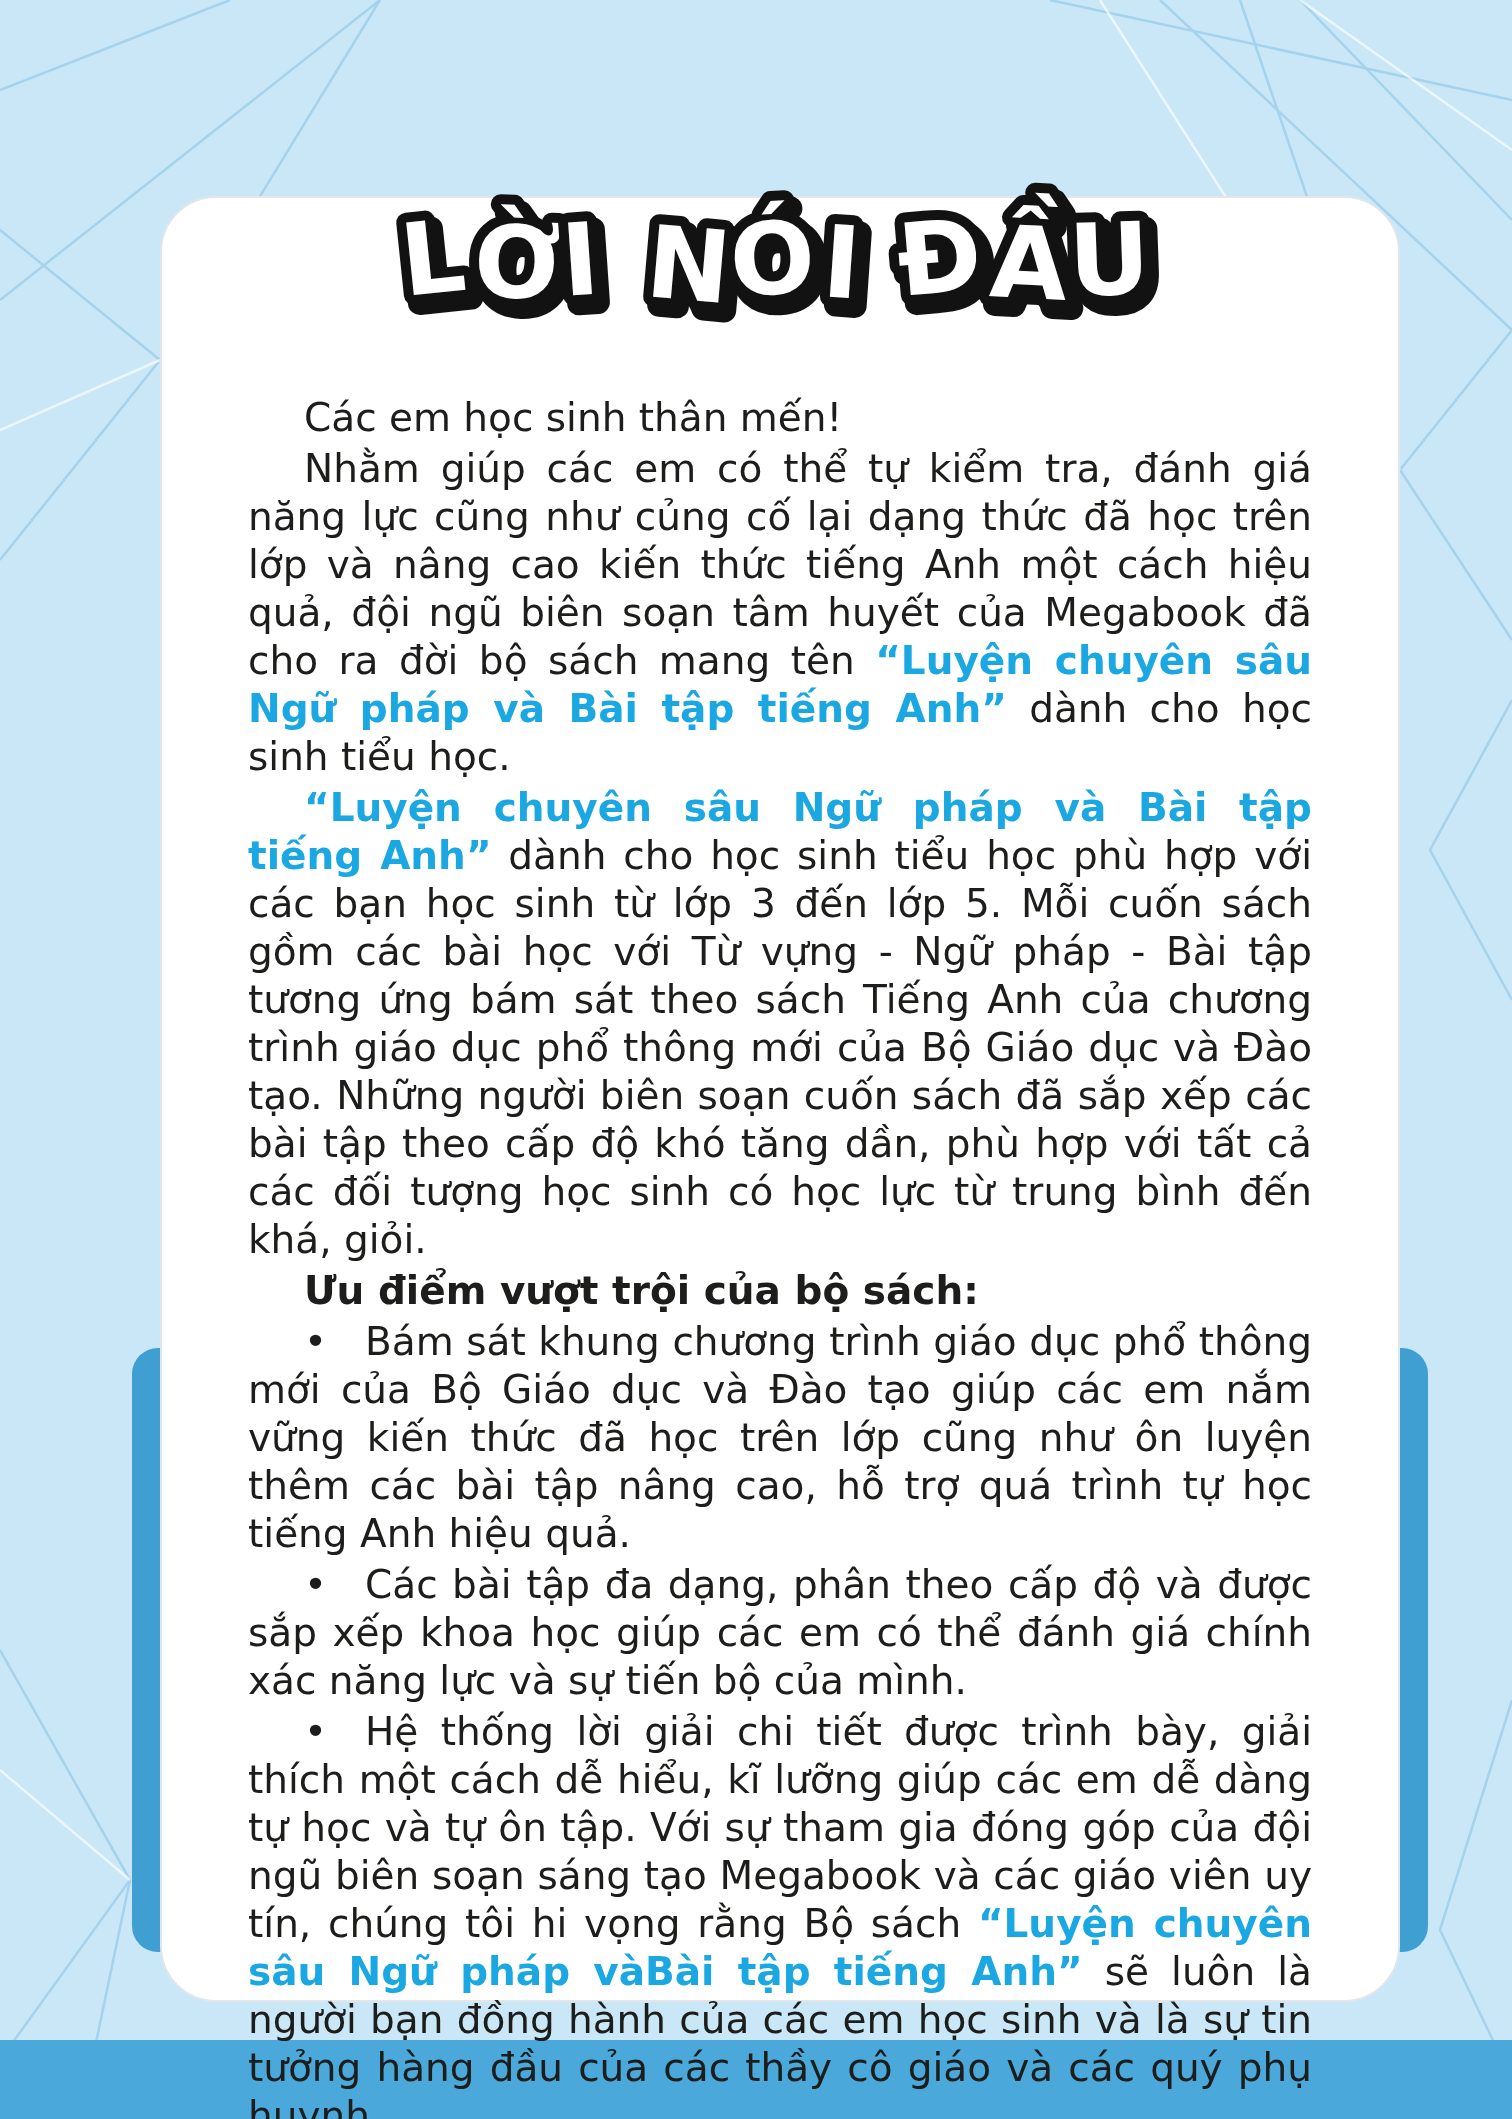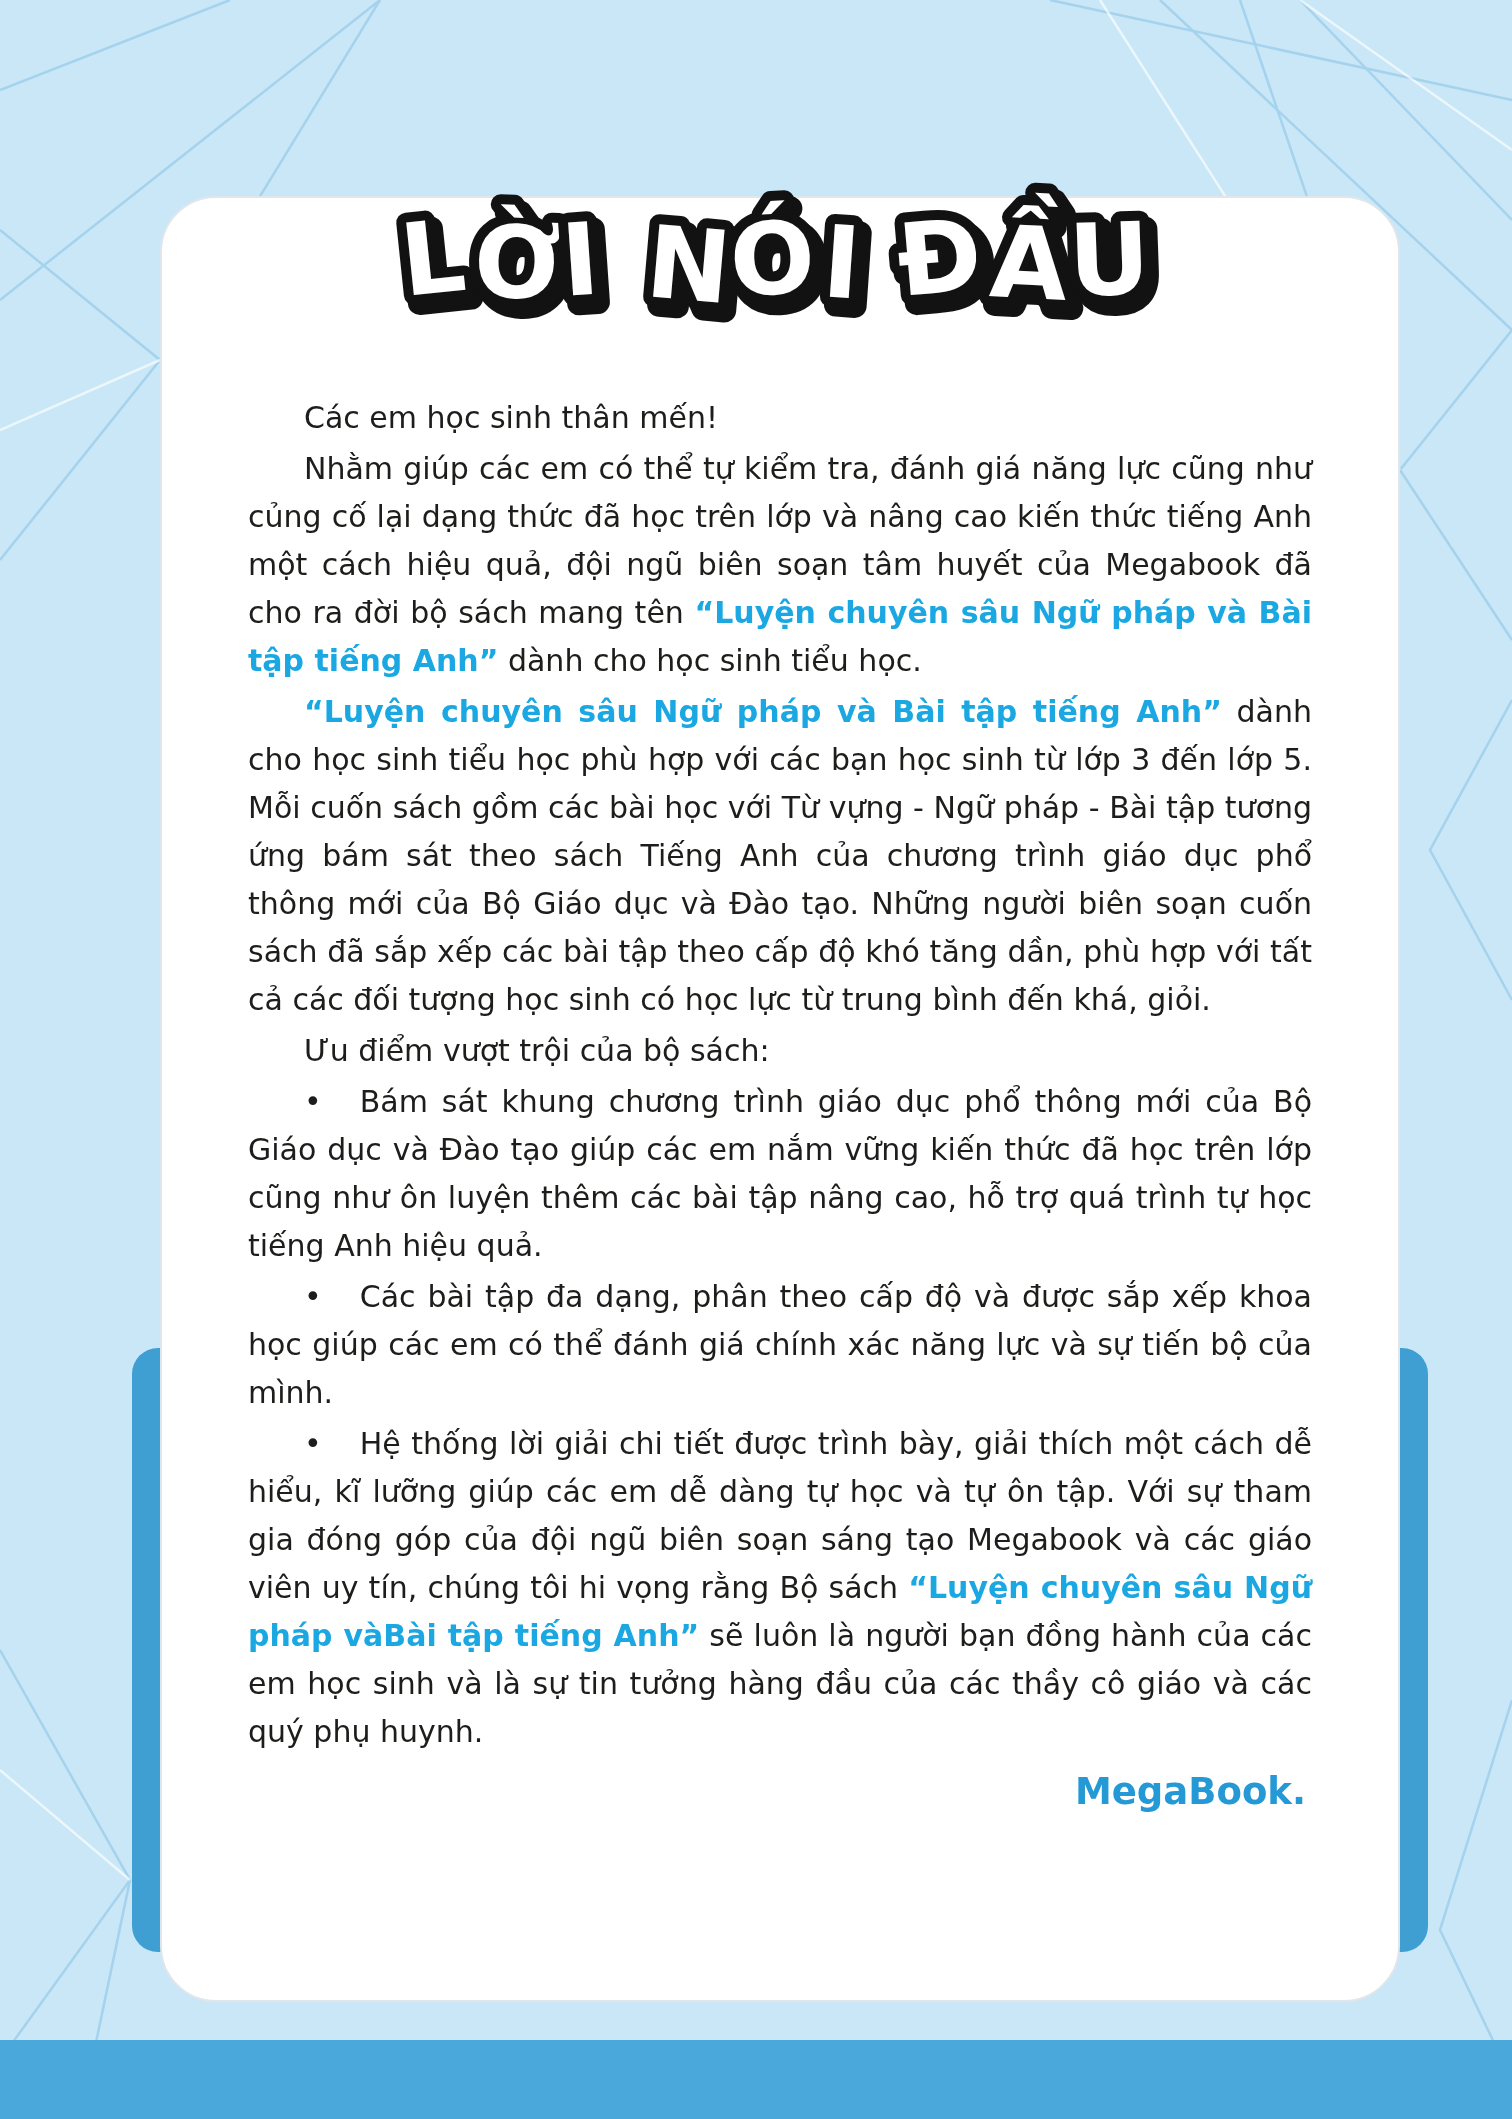--- a/index.html
+++ b/index.html
@@ -48,29 +48,29 @@
     paint-order:stroke fill;
     text-anchor:middle;
   }
   .title-shadow { fill:#121212; stroke:#121212; stroke-width:24px; }
   .title-text   { fill:#ffffff; stroke:#121212; stroke-width:20px; }
 
   .content {
     position:absolute; top:196px; left:86px; right:86px;
   }
   .para {
-    font-size:30px;
+    font-size:39px;
     line-height:48px;
     color:#1d1d1b;
     text-align:justify;
     text-indent:56px;
     margin-bottom:3px;
   }
   .para .accent { color:#1ba8e2; font-weight:700; }
-  .para.heading { font-weight:400; }
+  .para.heading { font-weight:700; }
   .bullet-dot {
     display:inline-block;
     margin-right:38px;
     text-indent:0;
   }
   .signature {
     margin-top:14px;
     margin-right:6px;
     text-align:right;
     font-size:37px;

